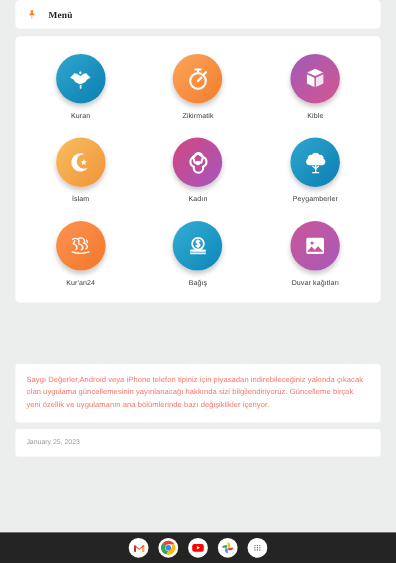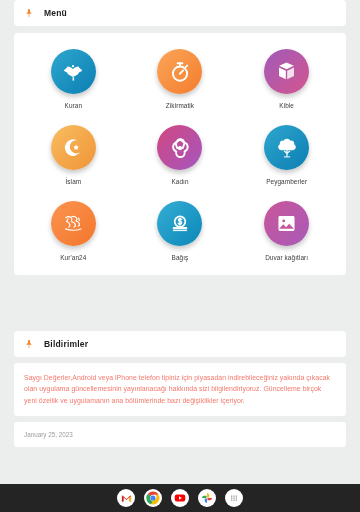--- a/index.html
+++ b/index.html
@@ -39,20 +39,21 @@
     display: flex;
     align-items: center;
     padding: 0 10px;
     gap: 10px;
   }
   .section-head .title {
     font-size: 8.5px;
     font-weight: bold;
     color: #1c1c1c;
     letter-spacing: .2px;
+    font-family: Liberation Serif, serif;
   }
   .pin-icon {
     width: 10px;
     height: 11px;
     display: block;
     flex: none;
   }
 
   
   .menu-card {
@@ -279,28 +280,20 @@
           </span>
         </div>
         <div class="tile-label">Duvar kağıtları</div>
       </div>
 
     </div>
   </div>
 
   <div class="notif-block">
 
-    <div class="card section-head">
-      <span>
-        <svg class="pin-icon" viewBox="0 0 24 24" fill="#f5832a">
-          <path d="M14.5 2h-5c-.3 0-.5.3-.5.6l.6 1.2v4.4L6.4 11c-.3.3-.4.8-.2 1.2.2.4.6.6 1 .6h4.1v7.4c0 .3.3.8.7.8s.7-.5.7-.8v-7.4h4.1c.4 0 .8-.2 1-.6.2-.4.1-.9-.2-1.2l-3.2-2.8V3.2l.6-1.2c0-.3-.2-.6-.5-.6z"></path>
-        </svg>
-      </span>
-      <span class="title">Bildirimler</span>
-    </div>
 
     <div class="card notif-body">
       <div class="notif-text">Saygı Değerler,Android veya iPhone telefon tipiniz için piyasadan indirebileceğiniz yakında çıkacak olan uygulama güncellemesinin yayınlanacağı hakkında sizi bilgilendiriyoruz. Güncelleme birçok yeni özellik ve uygulamanın ana bölümlerinde bazı değişiklikler içeriyor.</div>
     </div>
 
     <div class="card notif-date-card">
       <div class="notif-date">January 25, 2023</div>
     </div>
 
   </div>

